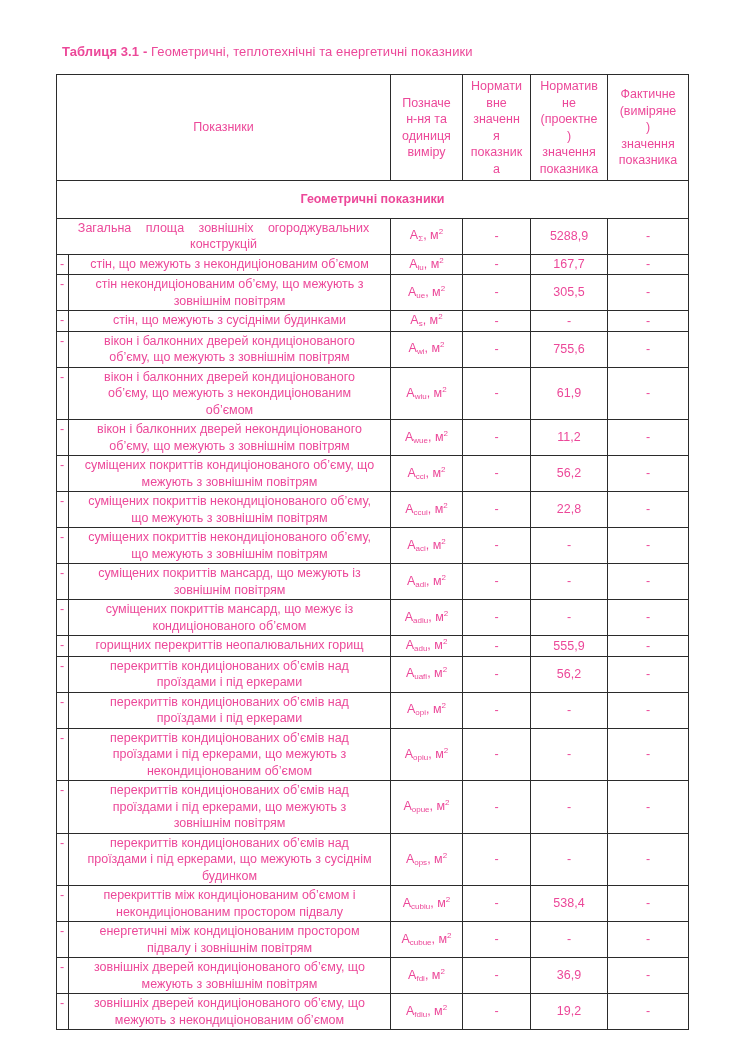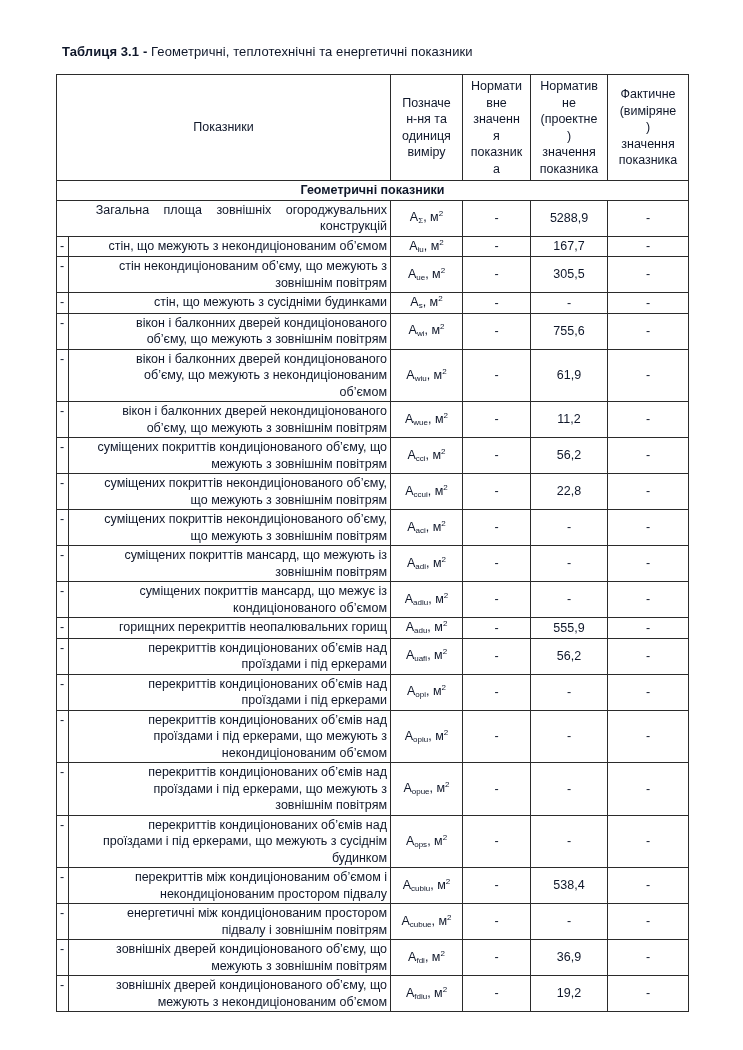--- a/index.html
+++ b/index.html
@@ -2,21 +2,21 @@
 <html lang="uk"><head>
 <meta charset="utf-8">
 <style>
   html,body { margin:0; padding:0; background:#ffffff; }
   body { width:743px; height:1050px; }
   .page {
     box-sizing:border-box;
     width:743px; height:869px;
     padding:44px 0 0 56px;
     font-family:"Liberation Sans", sans-serif;
-    color:#0f172a;
+    color:#ec4899;
     background:#ffffff;
   }
   .doc-title { font-size:13px; margin:0 0 15px 6px; letter-spacing:.1px; }
   .doc-title .lbl { font-weight:bold; }
 
   table.main {
     border-collapse:collapse;
     table-layout:fixed;
     width:632px;
     font-size:12.5px;
@@ -30,27 +30,27 @@
   thead th.colhead {
     font-weight:normal;
     text-align:center;
     vertical-align:middle;
     white-space:pre-line;
     padding:3px 2px;
   }
   thead tr.section th {
     font-weight:bold;
     text-align:center;
-    padding:1px 2px;
+    padding:10px 2px;
   }
   td.c-marker { vertical-align:top; text-align:left; padding:1px 1px 1px 2px; }
   td.c-ind {
     white-space:pre-line;
     vertical-align:top;
-    text-align:right;
+    text-align:center;
     padding-left:4px;
     padding-right:4px;
   }
   td.c-ind-full { padding-left:5px; }
   tbody tr:first-child td.c-ind::first-line { word-spacing:11px; }
   td.c-des, td.c-val { text-align:center; vertical-align:middle; }
   .ds-sub { font-size:8px; vertical-align:-2px; }
   .ds-sup { font-size:8px; vertical-align:5px; }
 </style>
 </head>

